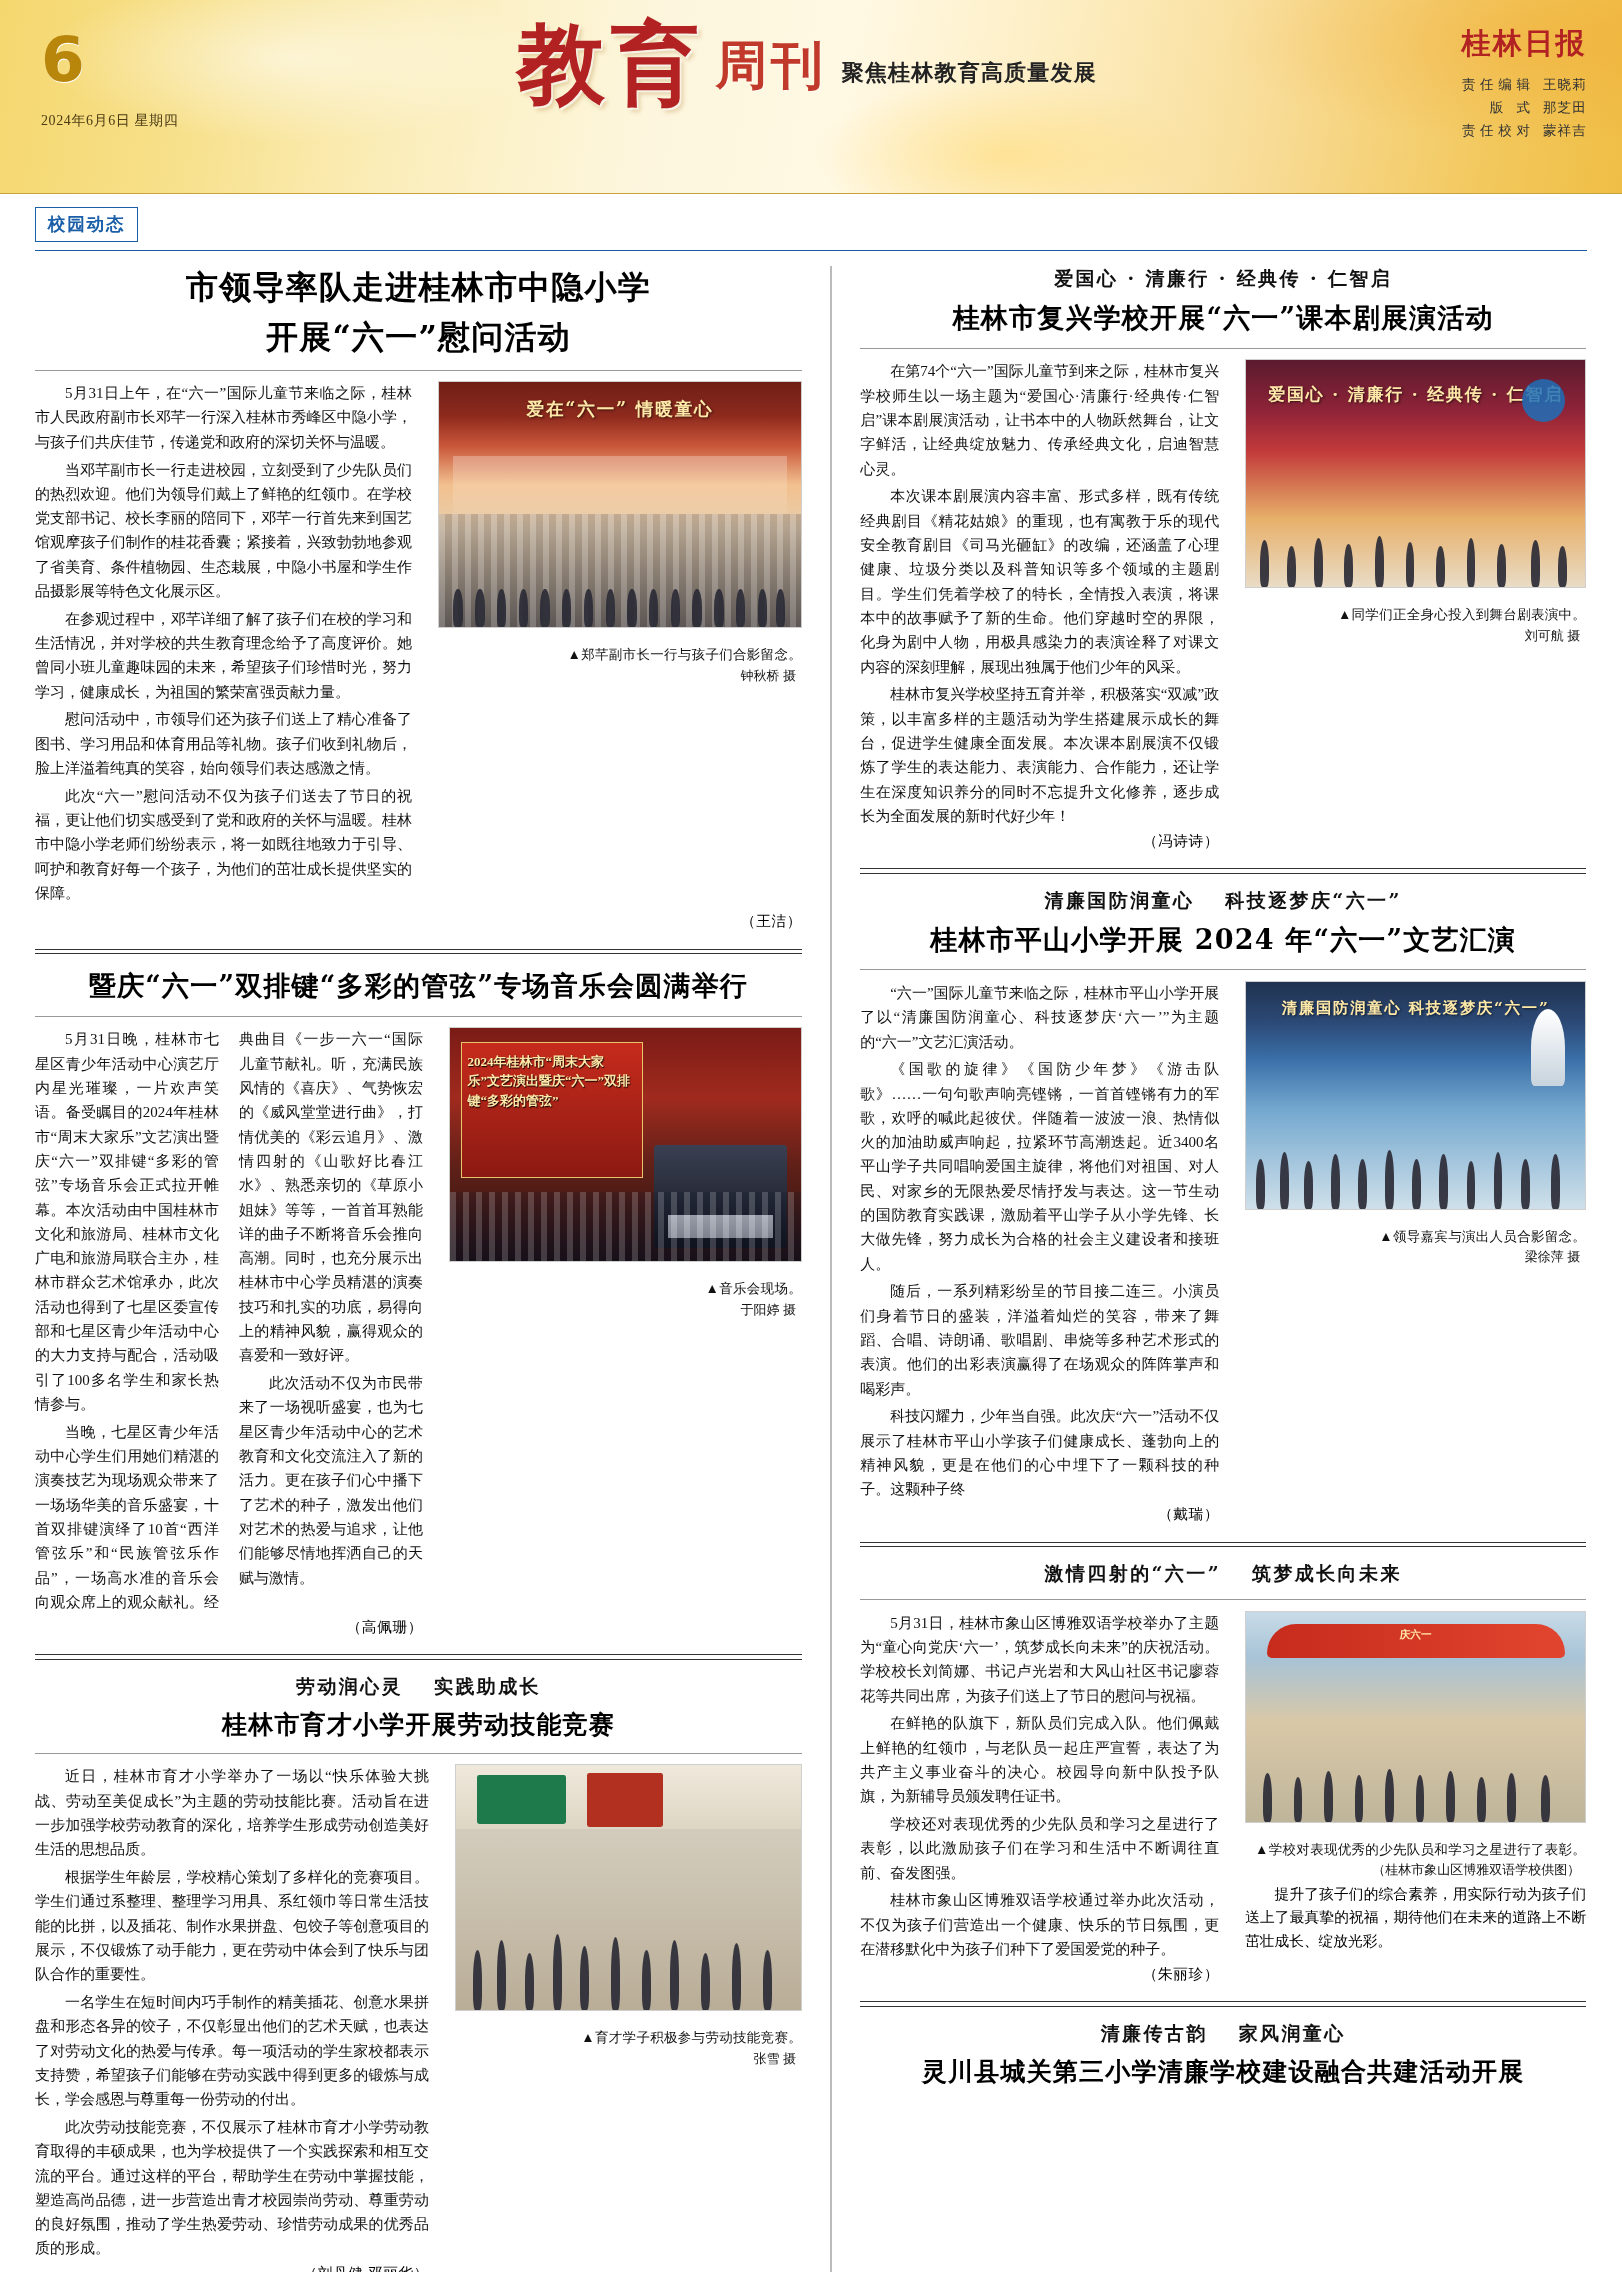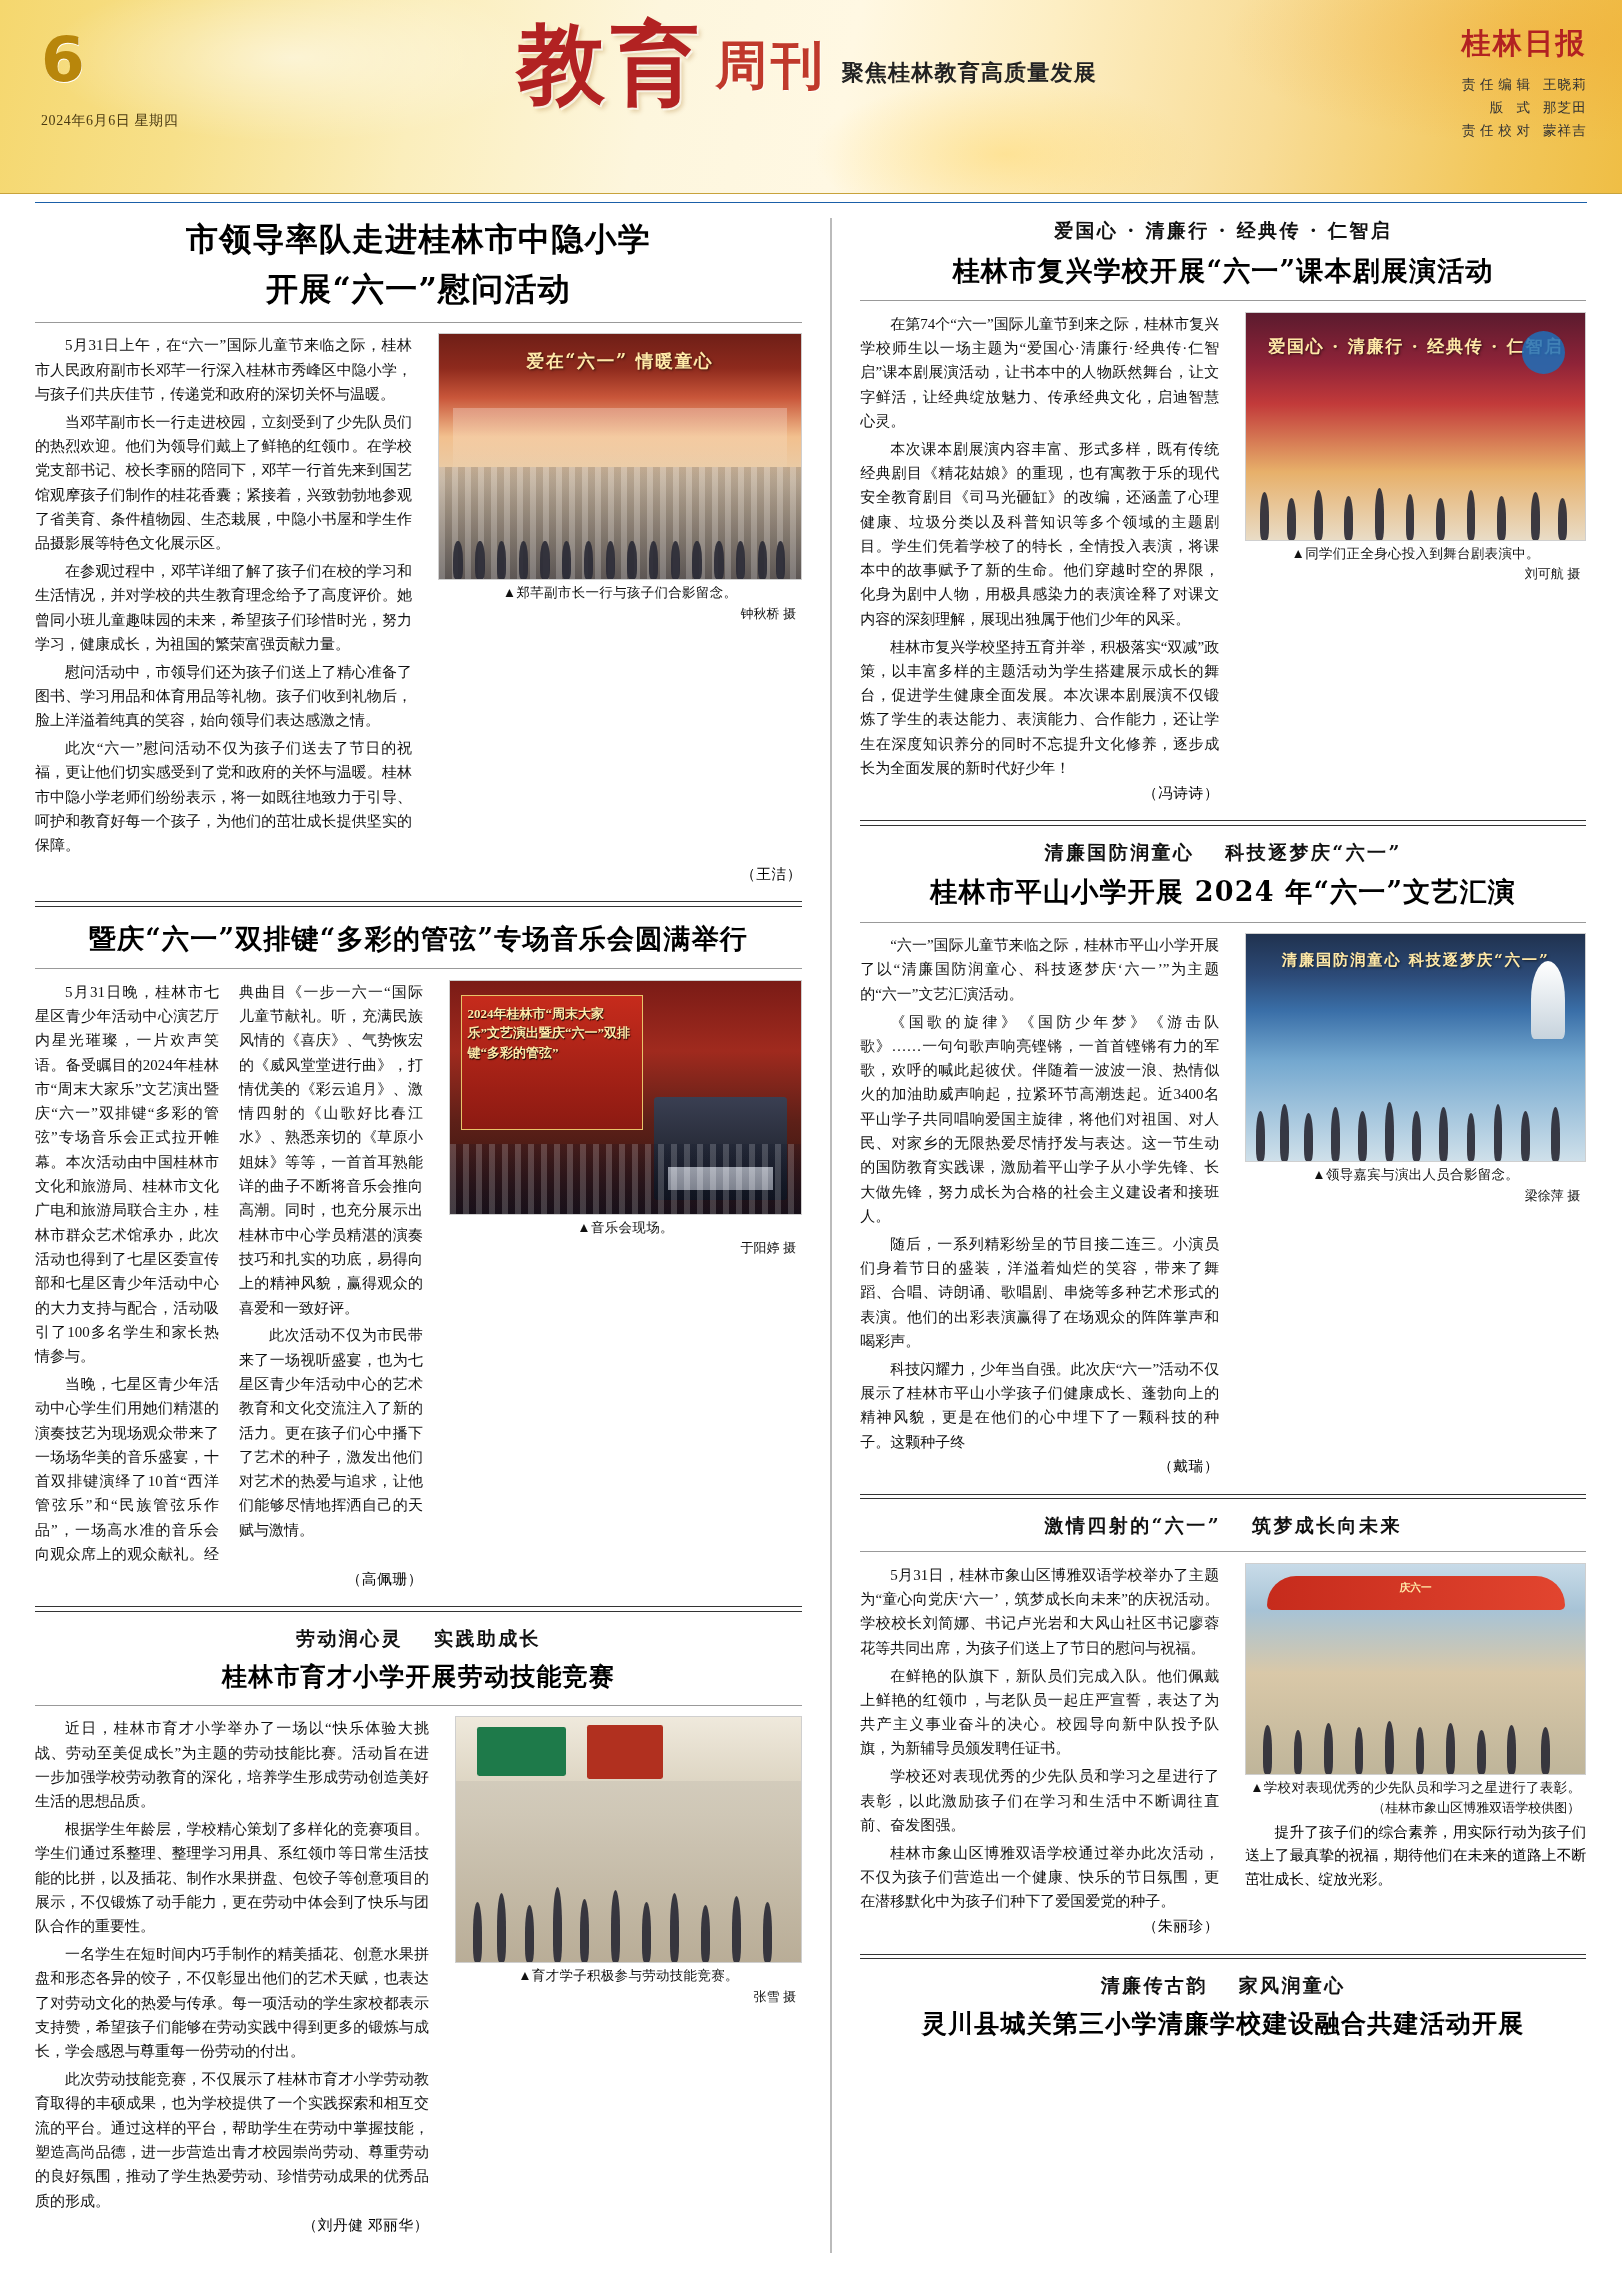--- a/index.html
+++ b/index.html
@@ -170,23 +170,23 @@
   .flow { font-size: 15px; line-height: 1.62; color: #111; text-align: justify; }
   .flow p { margin: 0 0 3.5px 0; text-indent: 2em; }
   .byline { text-align: right; font-size: 14.7px; margin-top: 3.5px; letter-spacing: 0.6px; }
 
   .cols2 { column-count: 2; column-gap: 20px; column-rule: none; }
 
   .figure { margin: 0; }
   .figcap {
     font-family: "Liberation Sans", sans-serif;
     font-size: 13.5px;
-    text-align: center;
+    text-align: right;
     color: #111;
-    margin-top: 4px;
+    margin-top: 18px;
     letter-spacing: 0.3px;
   }
   .figcred {
     font-family: "Liberation Sans", sans-serif;
     font-size: 13px;
     text-align: right;
     color: #111;
     margin-top: 2.4px;
     padding-right: 5.9px;
   }
@@ -250,20 +250,23 @@
     </div>
 
     <div class="mast-right">
       <div class="paper-name">桂林日报</div>
       <div class="credit-line"><span class="k">责任编辑</span><span>王晓莉</span></div>
       <div class="credit-line"><span class="k">版    式</span><span>那芝田</span></div>
       <div class="credit-line"><span class="k">责任校对</span><span>蒙祥吉</span></div>
     </div>
   </div>
 
+  <div class="section-tag-wrap">
+    <span class="section-tag">校园动态</span>
+  </div>
   <div class="rule-under-tag"></div>
 
   <div class="body-wrap">
 
     <div class="col-left">
 
       <div class="article">
         <div class="headline h-xl">市领导率队走进桂林市中隐小学</div>
         <div class="headline h-xl" style="margin-top:7px">开展“六一”慰问活动</div>
         <div class="rule-thin"></div>

